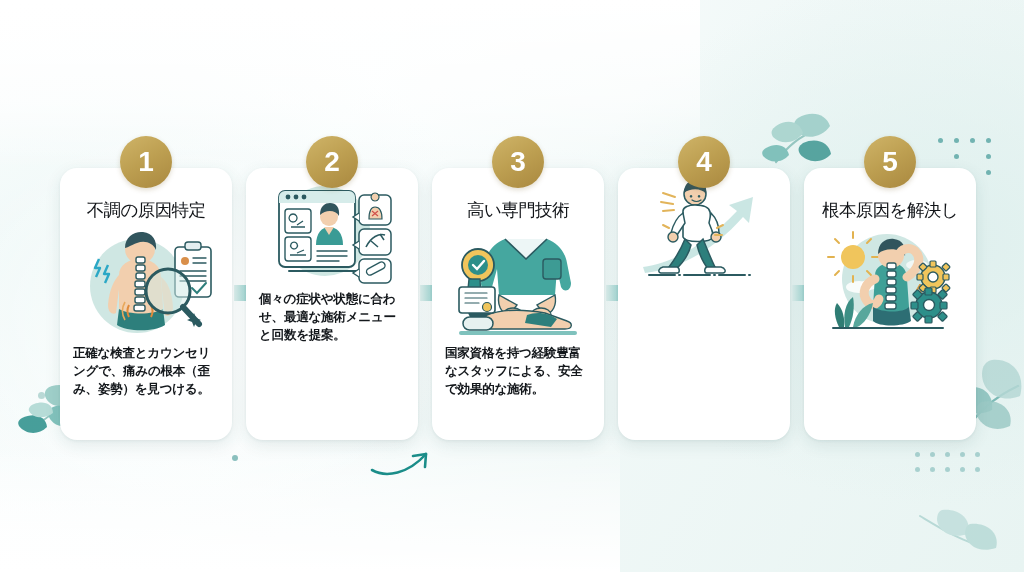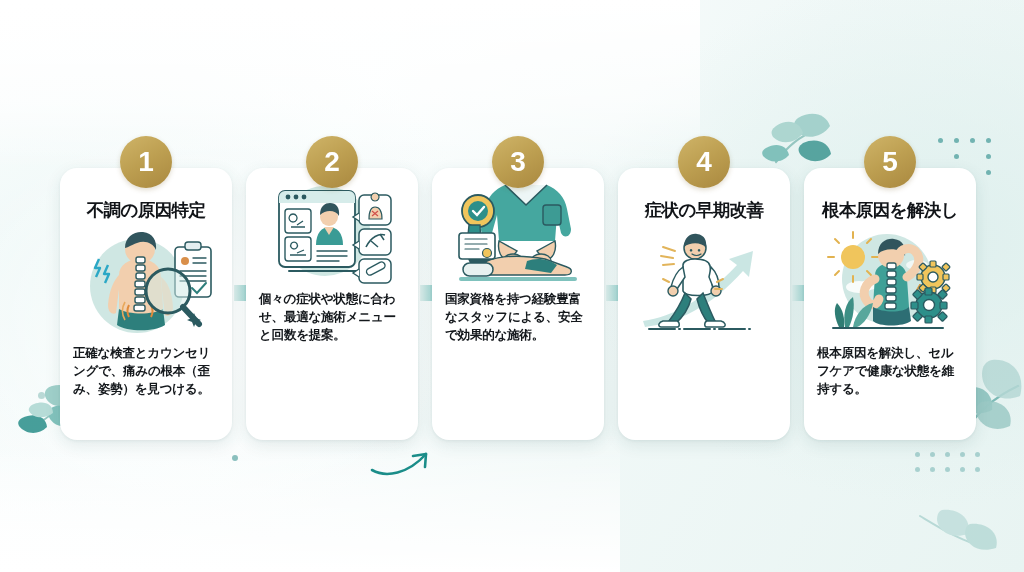--- a/index.html
+++ b/index.html
@@ -141,21 +141,21 @@
     justify-content: center;
     line-height: 1;
     box-shadow: 0 2px 5px rgba(120,95,40,0.22);
     font-family: "Liberation Sans", sans-serif;
   }
 
   .card-title {
     margin-top: 30px;
     text-align: center;
     font-size: 17.5px;
-    font-weight: bold;
+    font-weight: normal;
     color: #111418;
     letter-spacing: -0.6px;
     white-space: nowrap;
     font-family: "DejaVu Sans", "Liberation Sans", sans-serif;
   }
 
   .illus {
     margin-top: 6px;
     width: 146px;
     height: 112px;
@@ -407,20 +407,21 @@
           <rect x="98" y="84" width="32" height="24" rx="5" fill="#ffffff" stroke="#2b5a60" stroke-width="1.5"></rect>
           <rect x="105" y="90" width="20" height="7" rx="3.5" transform="rotate(-28 115 94)" fill="#ffffff" stroke="#2b5a60" stroke-width="1.4"></rect>
           <path d="M98 94 L92 98 L98 102" fill="#ffffff" stroke="#2b5a60" stroke-width="1.4"></path>
         </svg>
       </div>
       <div class="card-desc">個々の症状や状態に合わせ、最適な施術メニューと回数を提案。</div>
     </div>
 
     <div class="card c3">
       <div class="badge">3</div>
+      <div class="card-title">高い専門技術</div>
       <div class="illus">
         <svg width="142" height="110" viewBox="0 0 142 110">
 
           <path d="M58 10 C48 14 40 22 38 34 L34 54 C34 62 42 64 45 58 L50 40 L52 66 L108 66 L110 40 L114 58 C117 64 124 62 124 54 L120 34 C118 22 110 14 100 10 Z" fill="#45a79f"></path>
           <path d="M58 10 L79 30 L100 10 C92 6 66 6 58 10 Z" fill="#ffffff" opacity=".9"></path>
           <path d="M58 10 L79 30 L100 10" fill="none" stroke="#2b5a60" stroke-width="1.6"></path>
           <rect x="96" y="30" width="18" height="20" rx="3" fill="#3d9b94" stroke="#2b5a60" stroke-width="1.4"></rect>
 
           <path d="M52 66 C50 76 54 84 62 86 L70 76 Z" fill="#f2cfae" stroke="#2b5a60" stroke-width="1.4"></path>
           <path d="M108 66 C110 76 106 84 98 86 L90 76 Z" fill="#f2cfae" stroke="#2b5a60" stroke-width="1.4"></path>
@@ -445,21 +446,20 @@
             <line x1="18" y1="74" x2="32" y2="74"></line>
           </g>
           <circle cx="40" cy="78" r="4.5" fill="#f0c55c" stroke="#2b5a60" stroke-width="1.2"></circle>
         </svg>
       </div>
       <div class="card-desc">国家資格を持つ経験豊富なスタッフによる、安全で効果的な施術。</div>
     </div>
 
     <div class="card c4">
       <div class="badge">4</div>
-      <div class="card-title">症状の早期改善</div>
       <div class="illus">
         <svg width="142" height="110" viewBox="0 0 142 110">
 
           <path d="M10 92 C40 88 72 70 104 36 L96 30 L120 22 L116 48 L110 42 C78 78 44 94 12 98 Z" fill="#b8ddd9" opacity=".75"></path>
 
           <ellipse cx="62" cy="19" rx="11" ry="11" fill="#f2cfae" stroke="#2b5a60" stroke-width="1.5"></ellipse>
           <path d="M51 18 C51 8 58 4 64 5 C72 6 74 12 73 19 C69 13 57 13 51 18 Z" fill="#31555d"></path>
           <path d="M58 20 a1.3 1.3 0 1 0 .1 0 M66 20 a1.3 1.3 0 1 0 .1 0" fill="#2b5a60"></path>
           <path d="M59 25 C62 27 65 27 68 25" stroke="#2b5a60" stroke-width="1.2" fill="none" stroke-linecap="round"></path>
 
@@ -560,17 +560,16 @@
             <rect x="120" y="62" width="7" height="7" rx="1" transform="rotate(45 123.5 65.5)"></rect>
             <rect x="95" y="84" width="7" height="7" rx="1" transform="rotate(45 98.5 87.5)"></rect>
           </g>
 
           <path d="M26 98 C24 86 26 74 34 68 C36 78 34 90 30 98 Z" fill="#3d8f85"></path>
           <path d="M34 98 C36 86 44 76 54 74 C52 86 44 96 38 98 Z" fill="#57a79c"></path>
           <path d="M20 98 C16 90 14 80 18 74 C24 80 26 90 25 98 Z" fill="#2f7d74"></path>
           <line x1="14" y1="99" x2="124" y2="99" stroke="#2b5a60" stroke-width="2" stroke-linecap="round"></line>
         </svg>
       </div>
-      <div class="card-desc">根本原因を解決し、セルフケアで健康な状態を維持する。</div>
     </div>
 
   </div>
 </div>
 
 </body></html>

